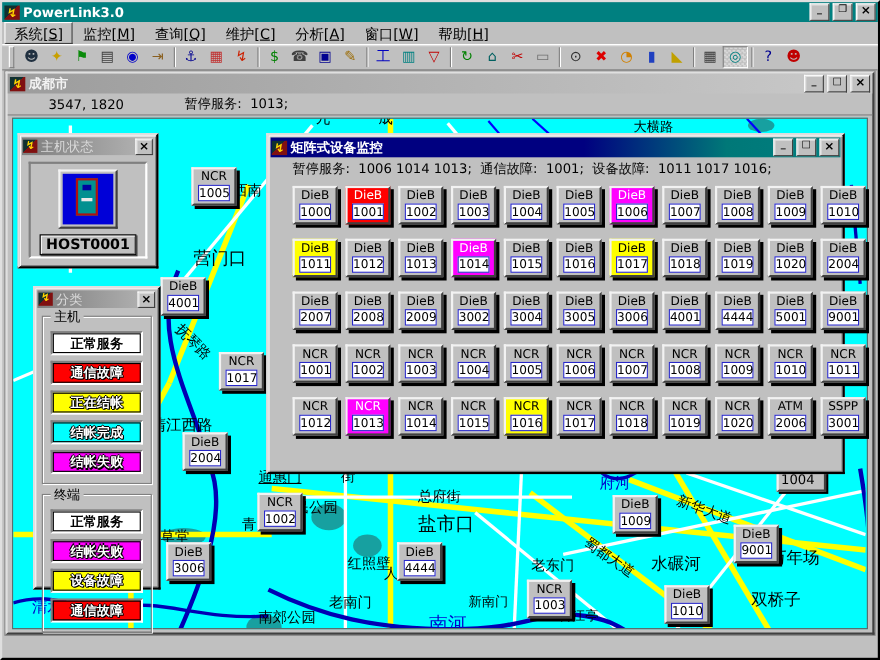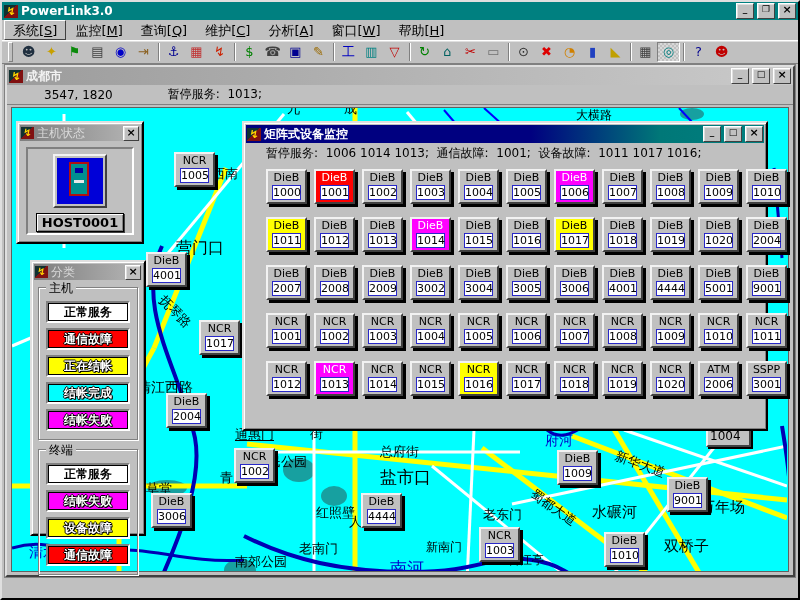--- a/index.html
+++ b/index.html
@@ -228,21 +228,21 @@
             <line x1="432" y1="2" x2="444" y2="16"></line>
               <line x1="472" y1="0" x2="492" y2="18"></line>
             <line x1="667" y1="0" x2="680" y2="14"></line>
           </g>
         </svg>
 
       <span class="mlabel" style="left: 275px; top: -6px; font-size: 13px;">九</span>
           <span class="mlabel" style="left: 332px; top: -6px; font-size: 13px;">成</span>
           <span class="mlabel" style="left: 564px; top: 1px; font-size: 12px;">大横路</span>
           <span class="mlabel" style="left: 200px; top: 59px; font-size: 13px;">西南</span>
-          <span class="mlabel" style="left: 164px; top: 132px; font-size: 16px;">营门口</span>
+          <span class="mlabel" style="left: 164px; top: 119px; font-size: 16px;">营门口</span>
           <span class="mlabel" style="left: 154px; top: 185px; font-size: 13px; transform: rotate(45deg); transform-origin: 0px 0px;">抚琴路</span>
           <span class="mlabel" style="left: 125px; top: 272px; font-size: 14px;">清江西路</span>
           <span class="mlabel" style="left: 223px; top: 320px; font-size: 13px; text-decoration: underline;">通惠门</span>
           <span class="mlabel" style="left: 298px; top: 319px; font-size: 13px;">街</span>
           <span class="mlabel" style="left: 368px; top: 337px; font-size: 13px;">总府街</span>
           <span class="mlabel" style="left: 368px; top: 361px; font-size: 17px;">盐市口</span>
           <span class="mlabel" style="left: 304px; top: 398px; font-size: 13px;">红照壁</span>
           <span class="mlabel" style="left: 256px; top: 347px; font-size: 13px;">民公园</span>
           <span class="mlabel" style="left: 134px; top: 374px; font-size: 13px;">草堂</span>
           <span class="mlabel" style="left: 208px; top: 363px; font-size: 13px;">青</span>
@@ -251,21 +251,21 @@
           <span class="mlabel" style="left: 414px; top: 433px; font-size: 12px;">新南门</span>
           <span class="mlabel" style="left: 378px; top: 452px; font-size: 17px; color: rgb(0, 0, 204);">南河</span>
           <span class="mlabel" style="left: 471px; top: 400px; font-size: 13px;">老东门</span>
           <span class="mlabel" style="left: 496px; top: 446px; font-size: 12px;">合江亭</span>
           <span class="mlabel" style="left: 533px; top: 325px; font-size: 14px; color: rgb(0, 0, 204);">府河</span>
           <span class="mlabel" style="left: 727px; top: 325px; font-size: 13px; color: rgb(0, 0, 204);">河</span>
           <span class="mlabel" style="left: 606px; top: 341px; font-size: 13px; transform: rotate(20deg); transform-origin: 0px 0px;">新华大道</span>
           <span class="mlabel" style="left: 524px; top: 379px; font-size: 13px; transform: rotate(35deg); transform-origin: 0px 0px;">蜀都大道</span>
           <span class="mlabel" style="left: 580px; top: 397px; font-size: 15px;">水碾河</span>
           <span class="mlabel" style="left: 688px; top: 392px; font-size: 15px;">万年场</span>
-          <span class="mlabel" style="left: 652px; top: 431px; font-size: 15px; font-family: Liberation Serif, serif;">双桥子</span>
+          <span class="mlabel" style="left: 671px; top: 431px; font-size: 15px; font-family: Liberation Serif, serif;">双桥子</span>
           <span class="mlabel" style="left: 17px; top: 437px; font-size: 14px; color: rgb(0, 0, 204);">清水河</span>
           <span class="mlabel" style="left: 223px; top: 447px; font-size: 13px;">南郊公园</span>
           <div class="dev undefined mapdev" style="left: 162px; top: 44px;">
             <span class="dt">NCR</span>
             <span class="dn">1005</span>
           </div>
           <div class="dev undefined mapdev" style="left: 134px; top: 144px;">
             <span class="dt">DieB</span>
             <span class="dn">4001</span>
           </div>

